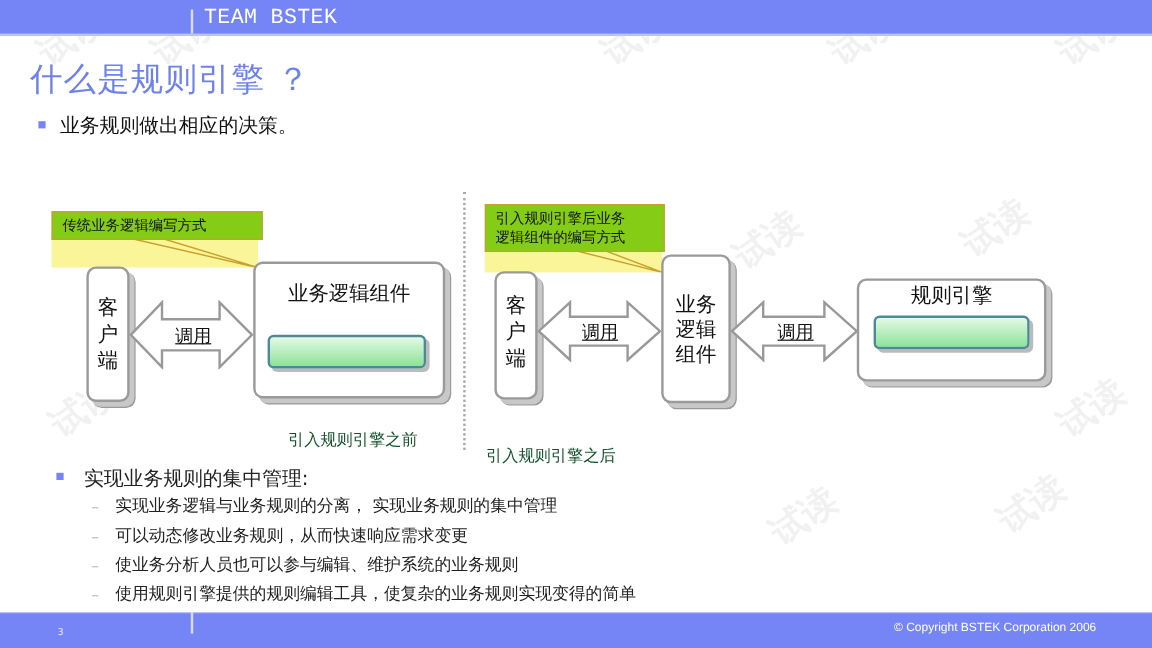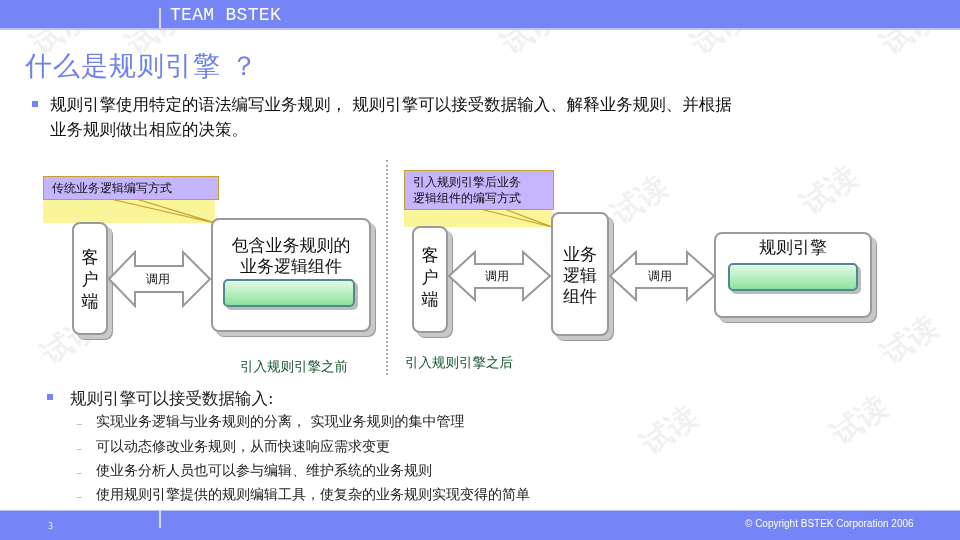--- a/index.html
+++ b/index.html
@@ -5,28 +5,28 @@
   * { box-sizing: border-box; margin: 0; padding: 0; }
   body { width: 960px; height: 540px; overflow: hidden; background: #ffffff; font-family: "DejaVu Sans", "Liberation Sans", sans-serif; position: relative; color: #111; }
   .header-bar { position: absolute; left: 0; top: 0; width: 960px; height: 30px; background: #7585f5; border-bottom: 2px solid #b9c2fb; }
   .header-sep { position: absolute; left: 159px; top: 8px; width: 2px; height: 20px; background: #d9ddfb; }
   .header-title { position: absolute; left: 170px; top: 5px; font-family: Liberation Mono, monospace; font-size: 18px; color: #ffffff; letter-spacing: 0.3px; }
   .page-title { position: absolute; left: 25px; top: 48px; font-size: 27px; color: #6f82ec; letter-spacing: 1px; }
   .bullet { position: absolute; width: 6px; height: 6px; background: #7585f5; }
   .intro { position: absolute; left: 50px; top: 92px; width: 890px; font-size: 16.5px; line-height: 25px; color: #111; }
   .intro div { white-space: nowrap; }
   .divider-v { position: absolute; left: 386px; top: 160px; height: 215px; border-left: 2px dotted #aaa; }
-  .callout { position: absolute; background: #c4b5fd; border: 1.5px solid #c9a02b; font-size: 12px; color: #111; padding: 3px 8px; line-height: 16px; }
+  .callout { position: absolute; background: #84cc16; border: 1.5px solid #c9a02b; font-size: 12px; color: #111; padding: 3px 8px; line-height: 16px; }
   .callout-tail { position: absolute; background: #fbf59a; }
   .box { position: absolute; background: #fff; border: 2px solid #9a9a9a; border-radius: 8px; box-shadow: 4px 4px 0 #c8c8c8, 5px 5px 0 #999; }
   .box-text { font-size: 17px; text-align: center; color: #111; line-height: 21px; }
   .vtext { font-size: 17px; line-height: 22px; text-align: center; }
   .green-bar { position: absolute; border: 2px solid #4d8a96; border-radius: 5px; background: linear-gradient(#e4f9e6, #8ce39a); box-shadow: 3px 3px 0 #bbb; }
   .arrow { position: absolute; }
-  .arrow-label { position: absolute; font-size: 12px; color: #111; }
+  .arrow-label { position: absolute; font-size: 15px; color: #111; text-decoration: underline; }
   .caption { position: absolute; font-size: 13.5px; color: #14532d; }
   .benefits-title { position: absolute; left: 70px; top: 388px; font-size: 16.5px; color: #222; }
   .benefit { position: absolute; left: 96px; font-size: 14px; color: #222; }
   .dash { position: absolute; left: 76px; font-size: 13px; color: #bbb; }
   .footer-bar { position: absolute; left: 0; top: 510px; width: 960px; height: 30px; background: #7585f5; border-top: 1px solid #b9c2fb; }
   .footer-page { position: absolute; left: 48px; top: 522px; font-size: 8px; color: #e8ebff; }
   .footer-sep { position: absolute; left: 159px; top: 510px; width: 2px; height: 18px; background: #d9ddfb; }
   .footer-copy { position: absolute; left: 745px; top: 518px; font-family: "Liberation Sans", sans-serif; font-size: 10px; color: #ffffff; }
   .wm { position: absolute; font-size: 30px; font-weight: bold; color: rgba(180,180,180,0.18); transform: rotate(-35deg); pointer-events: none; }
 </style>
@@ -46,21 +46,20 @@
 <div class="wm" style="left:830px;top:400px">试读</div>
 
 <div class="header-bar"></div>
 <div class="header-sep"></div>
 <div class="header-title">TEAM BSTEK</div>
 
 <div class="page-title">什么是规则引擎 ？</div>
 
 <div class="bullet" style="left:32px;top:101px"></div>
 <div class="intro">
-  <div>规则引擎使用特定的语法编写业务规则， 规则引擎可以接受数据输入、解释业务规则、并根据</div>
   <div>业务规则做出相应的决策。</div>
 </div>
 
 <div class="divider-v"></div>
 
 <div>
   <div class="callout-tail" style="left:43px;top:195px;width:172px;height:28px;">
     <svg width="172" height="28" style="position:absolute;left:0;top:0">
         <polyline points="50,0 172,28 80,0" fill="none" stroke="#c9a02b" stroke-width="1.2"></polyline>
       </svg>
@@ -75,21 +74,20 @@
     </div>
   </div>
 
   <svg class="arrow" style="left:107px;top:250px" width="105" height="58">
     <polygon points="2,29 28,2 28,16 76,16 76,2 103,29 76,56 76,42 28,42 28,56" fill="#fff" stroke="#999" stroke-width="2"></polygon>
   </svg>
   <div class="arrow-label" style="left:146px;top:271px">调用</div>
 
   <div class="box" style="left:211px;top:218px;width:160px;height:114px;">
     <div class="box-text" style="margin-top:15px;">
-      <div>包含业务规则的</div>
       <div>业务逻辑组件</div>
     </div>
   </div>
   <div class="green-bar" style="left:223px;top:279px;width:132px;height:28px;"></div>
 
   <div class="caption" style="left:240px;top:358px">引入规则引擎之前</div>
 </div>
 
 <div>
   <div class="callout-tail" style="left:404px;top:205px;width:148px;height:22px;">
@@ -126,25 +124,25 @@
   <svg class="arrow" style="left:608px;top:250px" width="108" height="52">
     <polygon points="2,26 28,2 28,14 79,14 79,2 106,26 79,50 79,38 28,38 28,50" fill="#fff" stroke="#999" stroke-width="2"></polygon>
   </svg>
   <div class="arrow-label" style="left:648px;top:268px">调用</div>
 
   <div class="box" style="left:714px;top:232px;width:158px;height:86px;">
     <div class="box-text" style="margin-top:3px;">规则引擎</div>
   </div>
   <div class="green-bar" style="left:728px;top:263px;width:130px;height:28px;"></div>
 
-  <div class="caption" style="left:405px;top:354px">引入规则引擎之后</div>
+  <div class="caption" style="left:405px;top:371px">引入规则引擎之后</div>
 </div>
 
 <div class="bullet" style="left:47px;top:394px"></div>
-<div class="benefits-title">规则引擎可以接受数据输入:</div>
+<div class="benefits-title">实现业务规则的集中管理:</div>
 
 <div class="dash" style="top:416px">–</div>
 <div class="benefit" style="top:413px">实现业务逻辑与业务规则的分离， 实现业务规则的集中管理</div>
 <div class="dash" style="top:441px">–</div>
 <div class="benefit" style="top:438px">可以动态修改业务规则，从而快速响应需求变更</div>
 <div class="dash" style="top:465px">–</div>
 <div class="benefit" style="top:462px">使业务分析人员也可以参与编辑、维护系统的业务规则</div>
 <div class="dash" style="top:489px">–</div>
 <div class="benefit" style="top:486px">使用规则引擎提供的规则编辑工具，使复杂的业务规则实现变得的简单</div>
 

